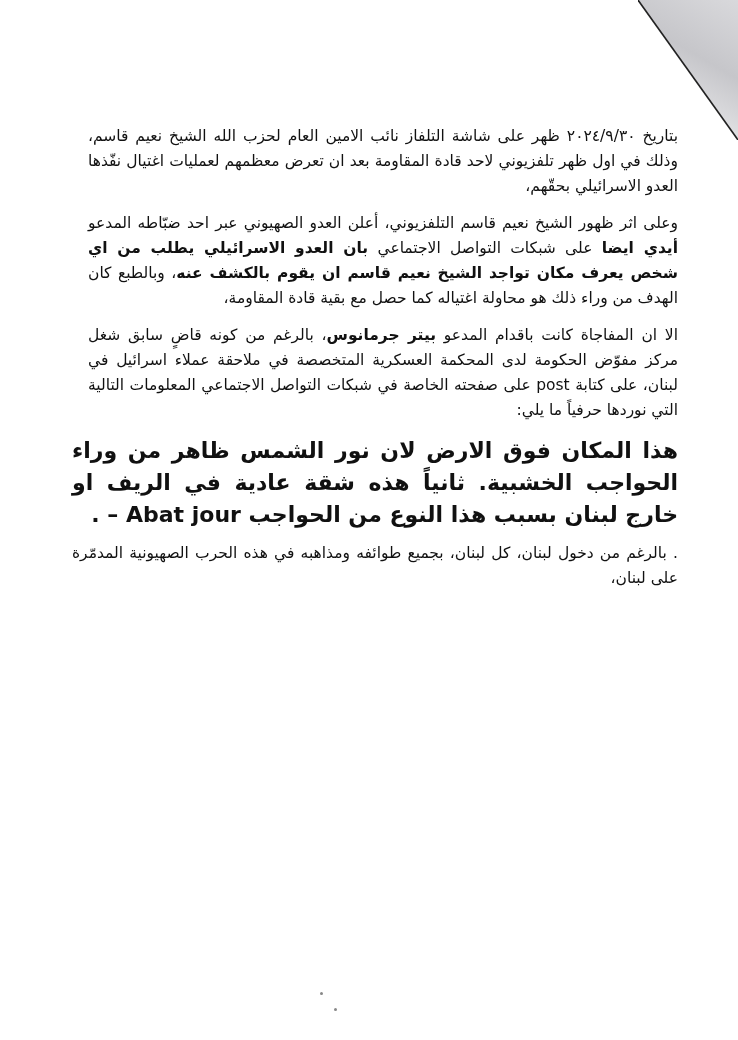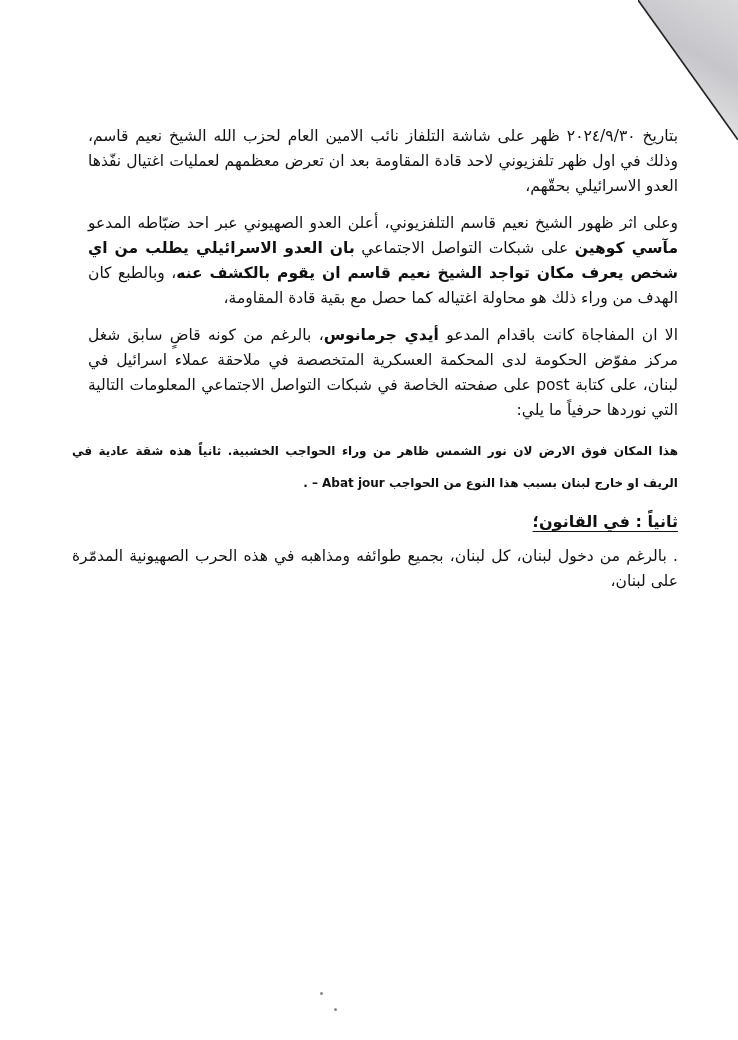--- a/index.html
+++ b/index.html
@@ -43,21 +43,21 @@
       line-height: 25px;
     }
     .para {
       margin: 0 0 12px 16px;
     }
     .bold {
       font-weight: bold;
     }
     .quote {
       font-weight: bold;
-      font-size: 12px;
+      font-size: 22px;
       line-height: 32px;
       margin: 0 0 10px 0;
     }
     .ltr {
       direction: ltr;
       unicode-bidi: embed;
     }
     .source-note {
       margin: 0 0 46px 0;
     }
@@ -92,33 +92,32 @@
 <div class="corner-shadow"></div>
 <svg class="corner-edge" viewBox="0 0 100 140" preserveAspectRatio="none">
   <line x1="0" y1="0" x2="100" y2="140" stroke="#222" stroke-width="1.6"></line>
 </svg>
 
 <div class="page">
 
   <p class="para">بتاريخ ٢٠٢٤/٩/٣٠ ظهر على شاشة التلفاز نائب الامين العام لحزب الله الشيخ نعيم قاسم، وذلك في اول ظهر تلفزيوني لاحد قادة المقاومة بعد ان تعرض معظمهم لعمليات اغتيال نفّذها العدو الاسرائيلي بحقّهم،</p>
 
   <p class="para">
-    <span>وعلى اثر ظهور الشيخ نعيم قاسم التلفزيوني، أعلن العدو الصهيوني عبر احد ضبّاطه المدعو </span><span class="bold">مآسي كوهين</span><span> على شبكات التواصل الاجتماعي </span><span class="bold">بان العدو الاسرائيلي يطلب من اي شخص يعرف مكان تواجد الشيخ نعيم قاسم ان يقوم بالكشف عنه</span><span>، وبالطبع كان الهدف من وراء ذلك هو محاولة اغتياله كما حصل مع بقية قادة المقاومة،</span>
+    <span>وعلى اثر ظهور الشيخ نعيم قاسم التلفزيوني، أعلن العدو الصهيوني عبر احد ضبّاطه المدعو </span><span class="bold">أيدي ايضا</span><span> على شبكات التواصل الاجتماعي </span><span class="bold">بان العدو الاسرائيلي يطلب من اي شخص يعرف مكان تواجد الشيخ نعيم قاسم ان يقوم بالكشف عنه</span><span>، وبالطبع كان الهدف من وراء ذلك هو محاولة اغتياله كما حصل مع بقية قادة المقاومة،</span>
   </p>
 
   <p class="para">
-    <span>الا ان المفاجاة كانت باقدام المدعو </span><span class="bold">أيدي جرمانوس</span><span>، بالرغم من كونه قاضٍ سابق شغل مركز مفوّض الحكومة لدى المحكمة العسكرية المتخصصة في ملاحقة عملاء اسرائيل في لبنان، على كتابة </span><span class="ltr">post</span><span> على صفحته الخاصة في شبكات التواصل الاجتماعي المعلومات التالية التي نوردها حرفياً ما يلي:</span>
+    <span>الا ان المفاجاة كانت باقدام المدعو </span><span class="bold">بيتر جرمانوس</span><span>، بالرغم من كونه قاضٍ سابق شغل مركز مفوّض الحكومة لدى المحكمة العسكرية المتخصصة في ملاحقة عملاء اسرائيل في لبنان، على كتابة </span><span class="ltr">post</span><span> على صفحته الخاصة في شبكات التواصل الاجتماعي المعلومات التالية التي نوردها حرفياً ما يلي:</span>
   </p>
 
   <p class="quote">
     <span>هذا المكان فوق الارض لان نور الشمس ظاهر من وراء الحواجب الخشبية. ثانياً هذه شقة عادية في الريف او خارج لبنان بسبب هذا النوع من الحواجب </span><span class="ltr">– Abat jour</span><span> .</span>
   </p>
 
 
-  <p class="heading">ثانياً : في القانون؛</p>
 
   <p class="item">. بالرغم من دخول لبنان، كل لبنان، بجميع طوائفه ومذاهبه في هذه الحرب الصهيونية المدمّرة على لبنان،</p>
 
 </div>
 
 <div class="specks">
   <div class="speck" style="left:2px; top:4px;"></div>
   <div class="speck" style="left:16px; top:20px;"></div>
 </div>
 

